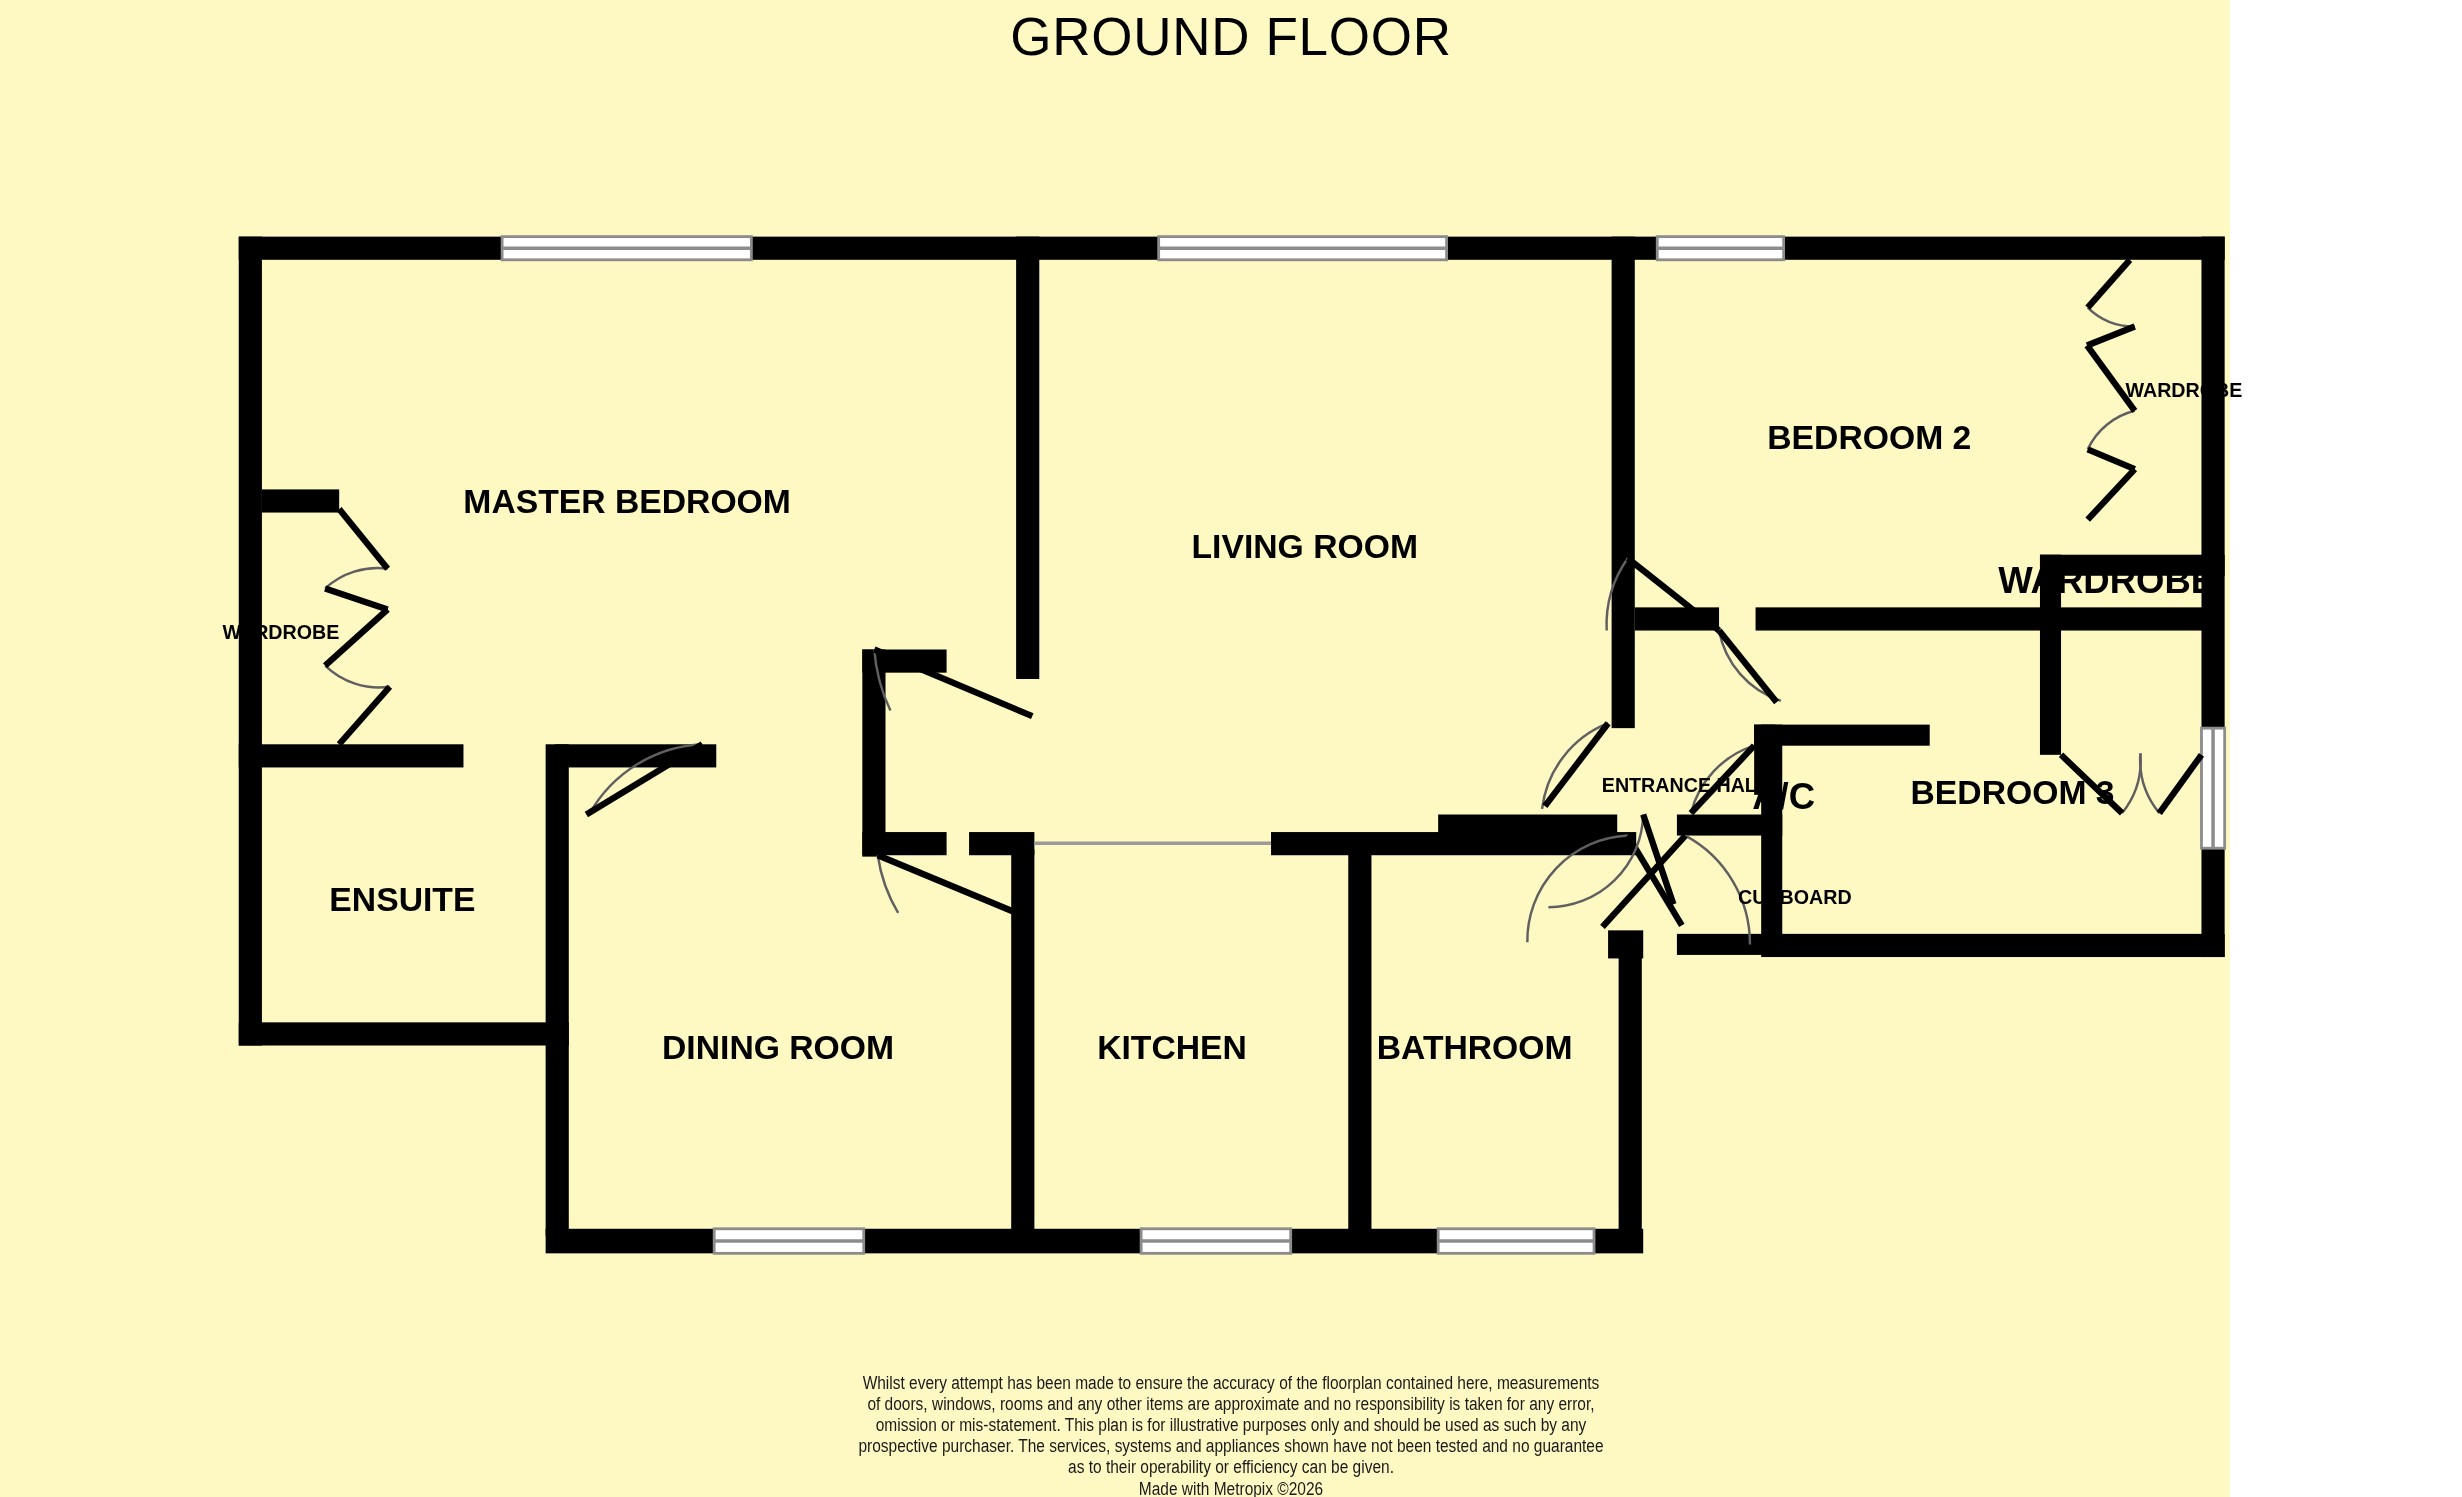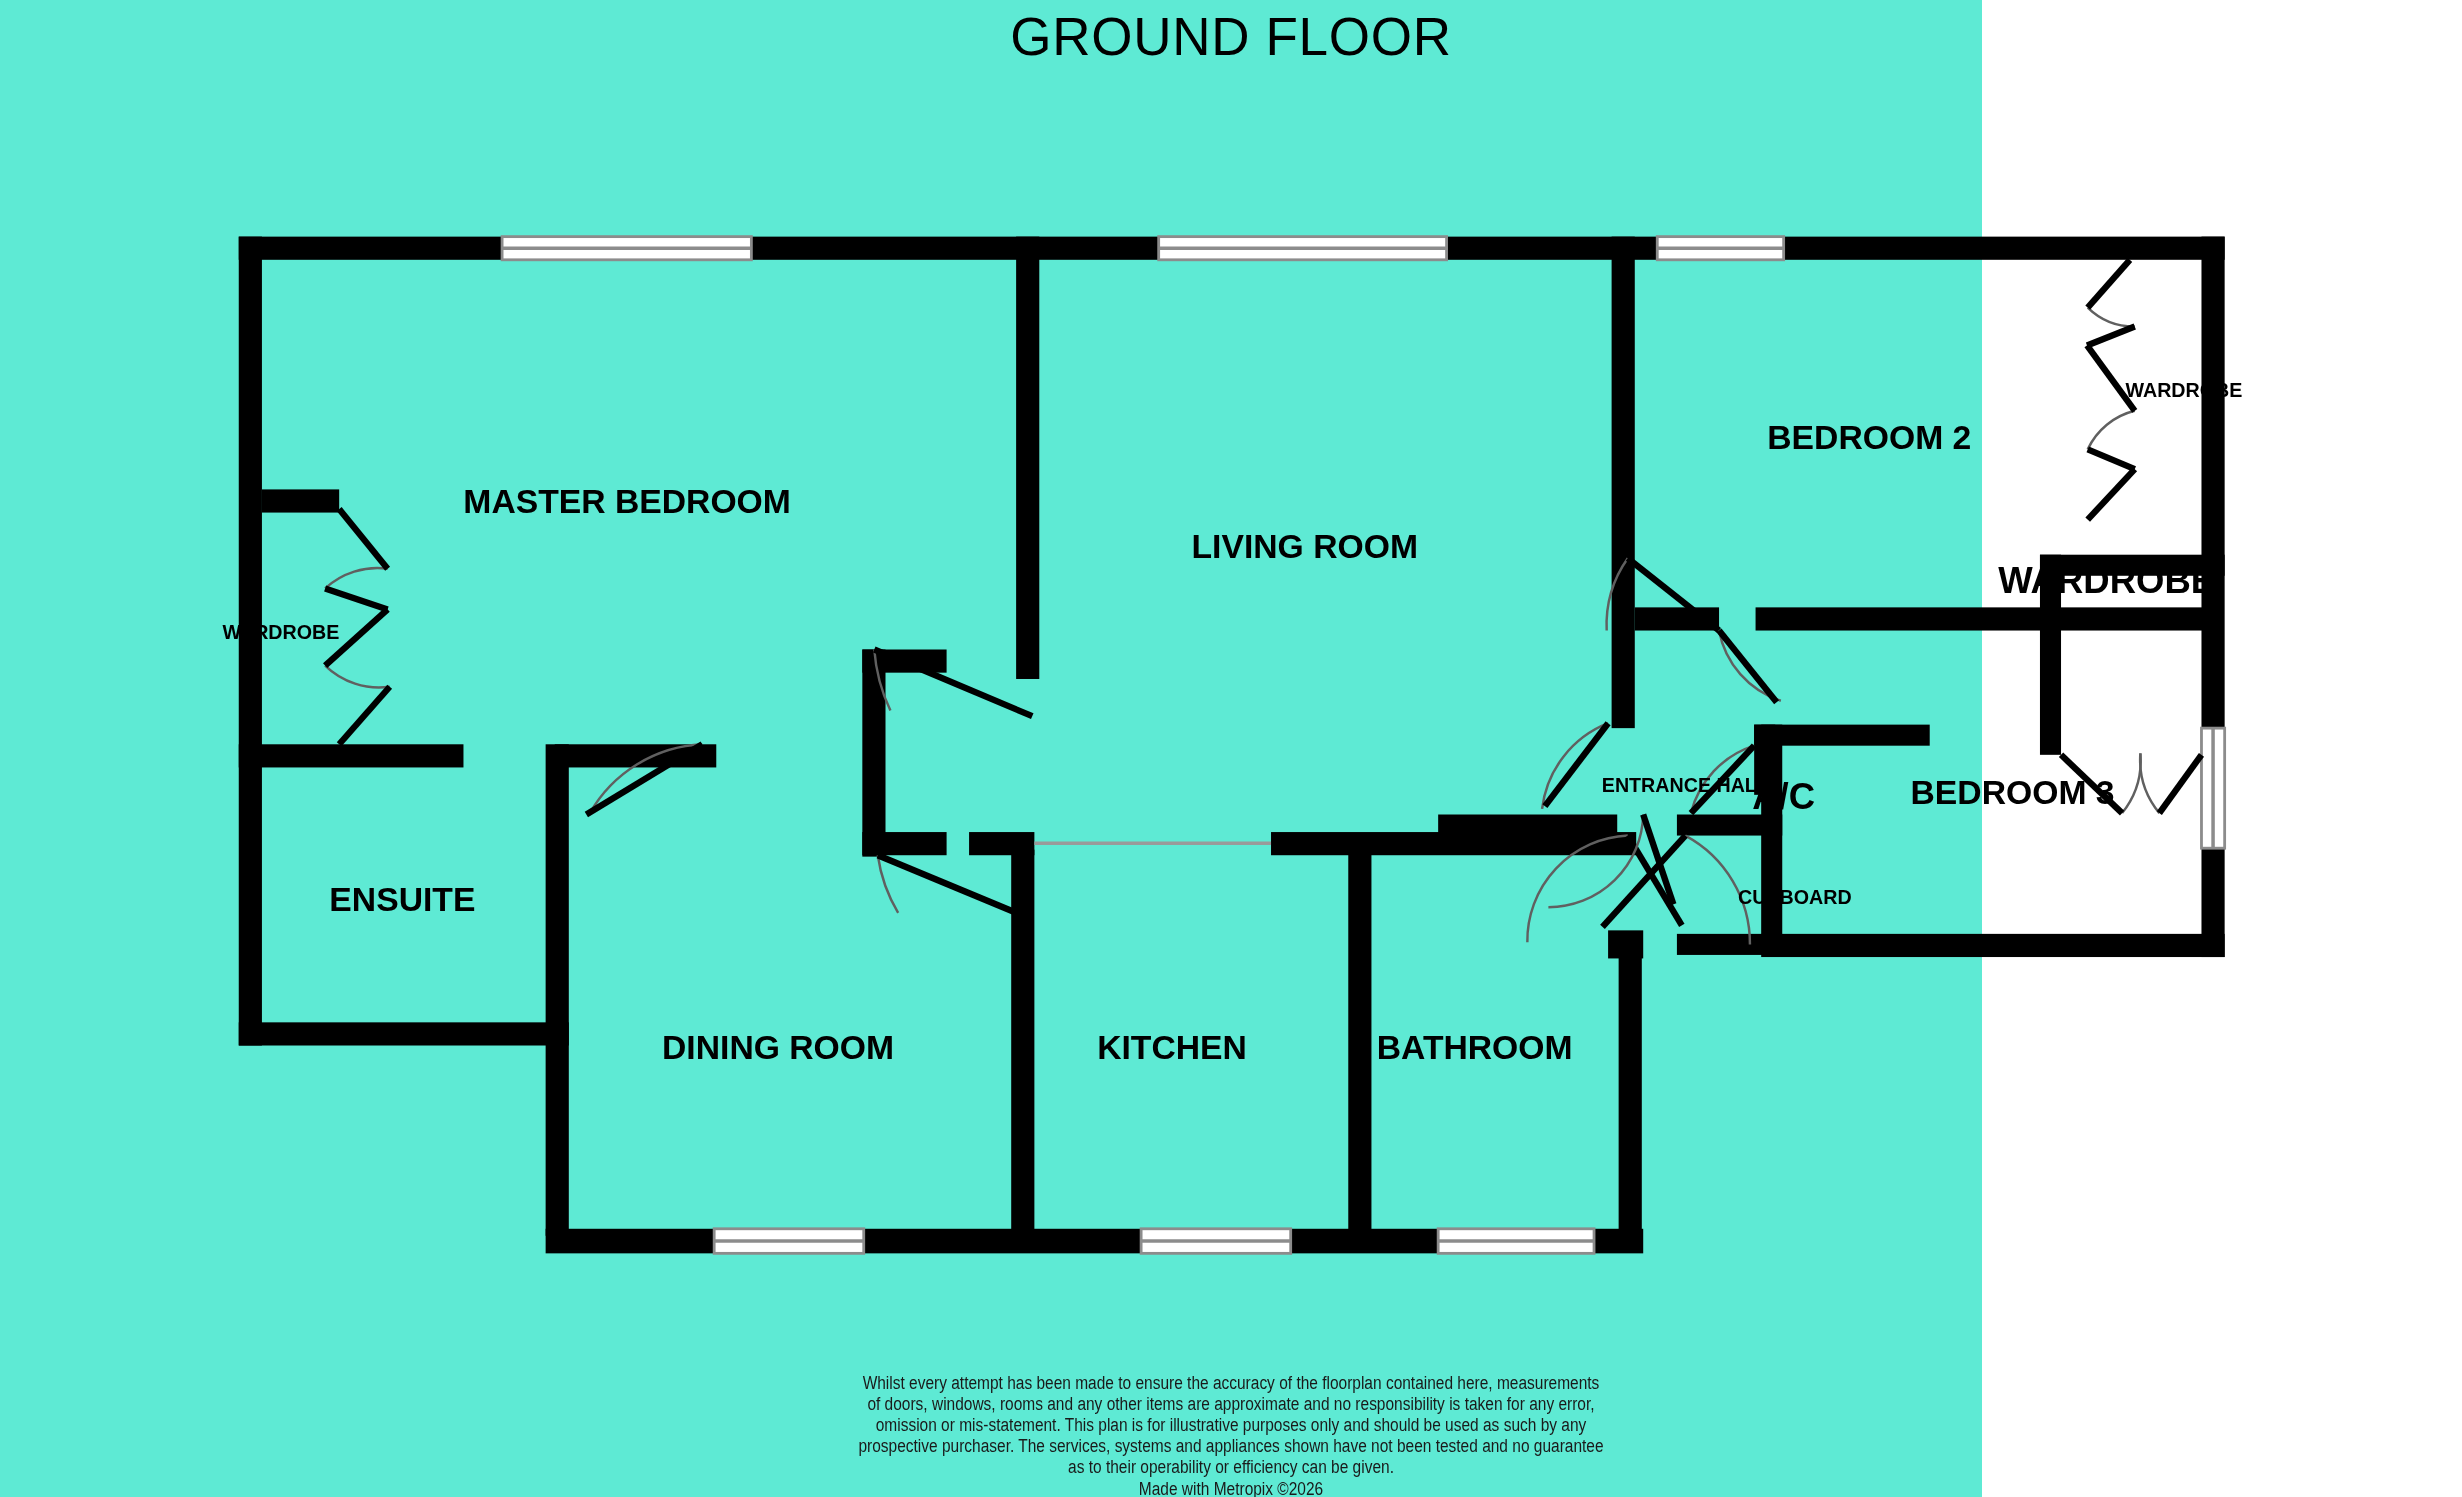--- a/index.html
+++ b/index.html
@@ -10,23 +10,23 @@
   }
   body {
     width: 2462px;
     height: 1497px;
     font-family: "Liberation Sans", sans-serif;
     overflow: hidden;
     position: relative;
   }
   #page {
     position: relative;
-    width: 1982px;
+    width: 2230px;
     height: 1497px;
-    background: #5eead4;
+    background: #fef9c3;
   }
   #plan-title {
     position: absolute;
     top: 0px;
     left: 0;
     width: 2462px;
     text-align: center;
     font-family: "Liberation Sans", sans-serif;
     font-weight: 400;
     font-size: 53px;

